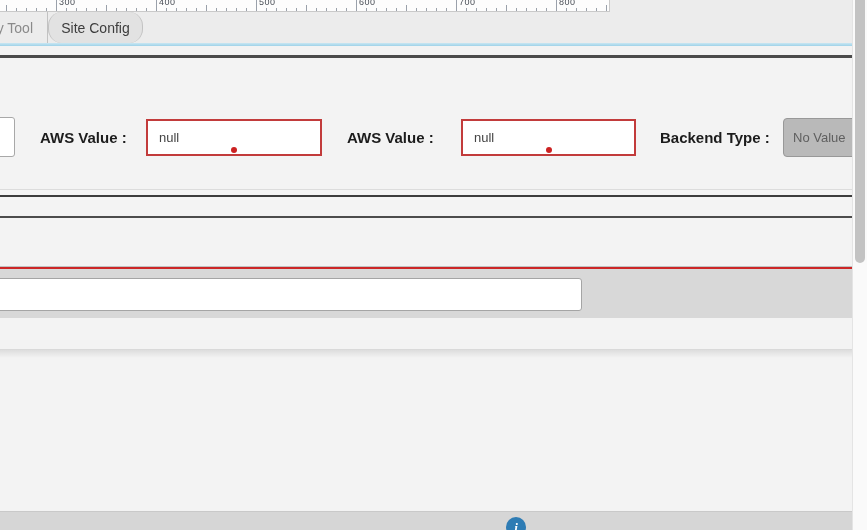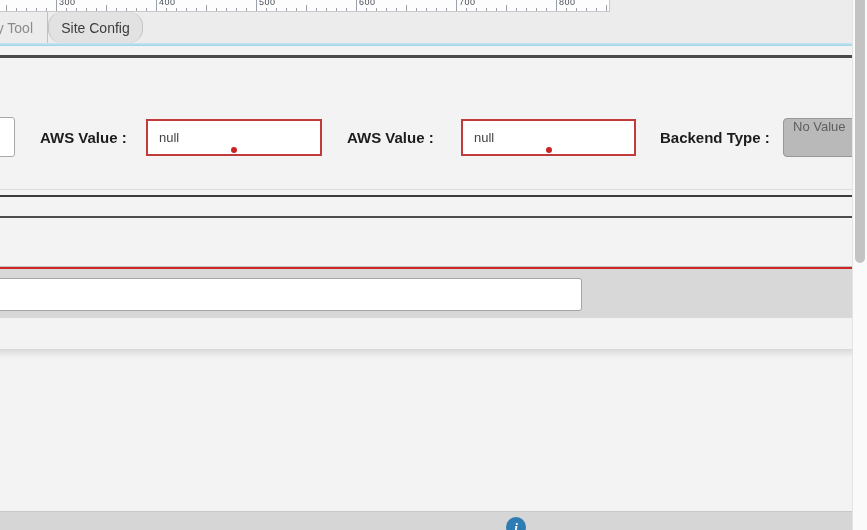--- a/index.html
+++ b/index.html
@@ -44,21 +44,21 @@
     font-family:"Liberation Sans",sans-serif;font-size:13px;color:#444444;
     padding:0 0 0 11px;outline:none;border-radius:0;
   }
   .err-dot{
     position:absolute;left:calc(50% - 3px);bottom:3px;width:6px;height:6px;
     border-radius:50%;background:#cc2222;
   }
   .backend-select{
     position:absolute;left:783px;top:118px;width:74px;height:39px;
     background:#b9b9b9;border:1px solid #989898;border-radius:4px;
-    display:flex;align-items:flex-start;padding-left:9px;
+    display:flex;align-items:center;padding-left:9px;
     font-size:13px;color:#5f5f5f;white-space:nowrap;overflow:hidden;
   }
   
   .hairline{position:absolute;left:0;width:852px;height:1px;background:#dcdcdc;}
   .dline-a{position:absolute;left:0;top:195px;width:852px;height:2px;background:#3c3c3c;}
   .dline-b{position:absolute;left:0;top:216px;width:852px;height:2px;background:#4c4c4c;}
   
   .gray-panel{
     position:absolute;left:0;top:266px;width:852px;height:52px;
     background:#d8d8d8;border-top:1px solid #c2c2c2;

